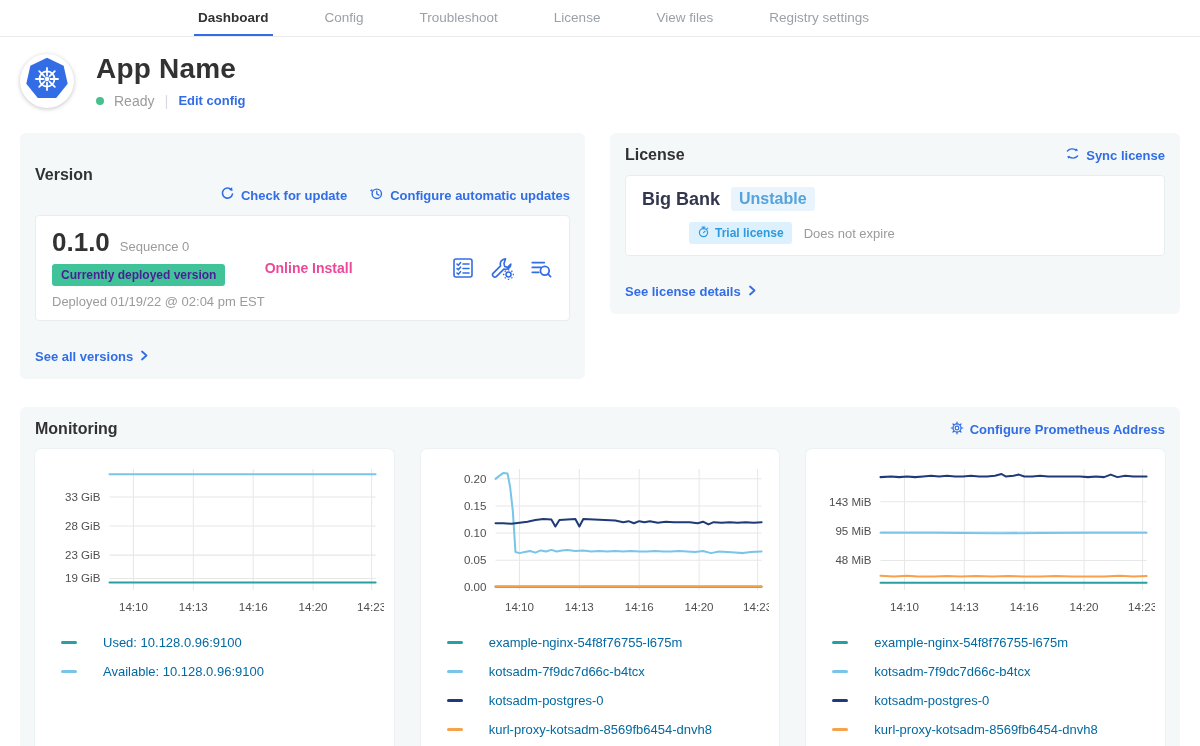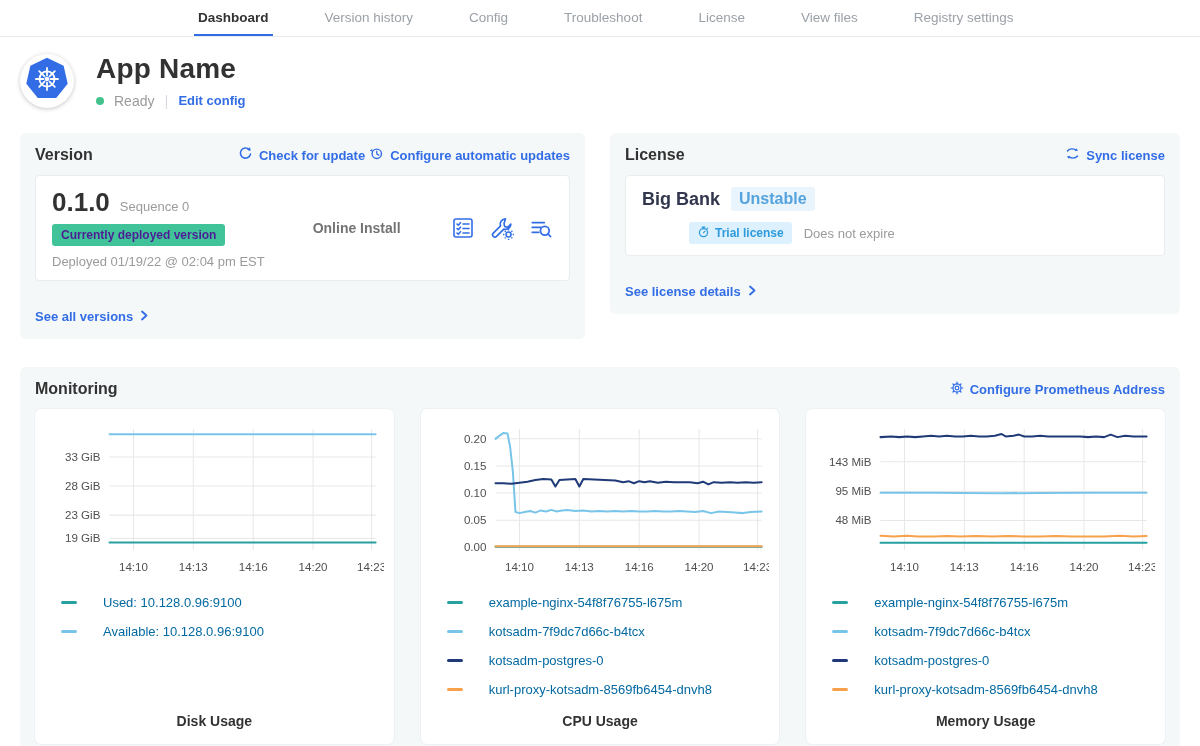--- a/index.html
+++ b/index.html
@@ -25,30 +25,30 @@
   .vdiv { color: #d8dce0; font-size: 15px; }
   .link { color: #326de6; font-weight: 700; font-size: 13px; cursor: pointer; text-decoration: none; }
   .icon-link { display: inline-flex; align-items: center; gap: 6px; color: #326de6; font-weight: 700; font-size: 13px; cursor: pointer; }
   
   .cards-row { display: flex; gap: 25px; margin: 6px 20px 0; align-items: flex-start; }
   .panel { background: #f4f8f9; border-radius: 6px; padding: 13px 15px 14px; }
   .panel-version { width: 565px; }
   .panel-license { width: 570px; }
   .panel-head { display: flex; justify-content: space-between; align-items: center; margin-bottom: 11px; }
   .panel-title { font-size: 16px; font-weight: 700; }
-  .head-links { display: flex; gap: 4px; }
+  .head-links { display: flex; gap: 22px; margin-top: 40px; }
   .inner-card { background: #fff; border: 1px solid #e9edf0; border-radius: 4px; padding: 11px 16px; }
   .version-inner { display: flex; align-items: center; }
   .v-num-row { display: flex; align-items: baseline; gap: 10px; }
   .v-num { font-size: 26px; font-weight: 700; }
   .v-seq { font-size: 13px; color: #9b9b9b; }
   .deployed-badge { display: inline-block; margin-top: 6px; background: #41c39a; color: #4c1d95;
     font-size: 12px; font-weight: 700; padding: 4px 9px; border-radius: 3px; }
   .v-date { margin-top: 8px; font-size: 13px; color: #9b9b9b; }
-  .v-mid { color: #737373; font-weight: 700; font-size: 14px; margin-left: 48px; }
+  .v-mid { color: #ec4899; font-weight: 700; font-size: 14px; }
   .v-icons { display: flex; gap: 15px; color: #326de6; margin-left: auto; align-items: center; }
   .v-icons .ic { cursor: pointer; display: inline-flex; }
   .see-link { display: inline-flex; align-items: flex-start; gap: 7px; margin-top: 28px; color: #326de6; font-weight: 700; font-size: 13px; cursor: pointer; }
   .lic-row1 { display: flex; align-items: center; gap: 11px; }
   .lic-name { font-size: 18px; font-weight: 700; color: #32374e; }
   .chan-badge { background: #e9f4fd; color: #55a3dd; font-size: 16px; font-weight: 700; padding: 3px 8px; border-radius: 3px; }
   .lic-row2 { display: flex; align-items: center; gap: 12px; margin-top: 11px; padding-left: 47px; }
   .trial-badge { display: inline-flex; align-items: center; gap: 5px; background: #dcf0fd; color: #2e9bdc;
     font-size: 12px; font-weight: 700; padding: 3px 8px; border-radius: 3px; }
   .expiry { color: #9b9b9b; font-size: 13px; }
@@ -63,23 +63,20 @@
   .legend-item { display: flex; align-items: center; gap: 26px; font-size: 13px; color: #0369a1; }
   .legend-dash { width: 16px; height: 3px; border-radius: 2px; flex: none; }
   .chart-title { margin-top: auto; padding-top: 16px; text-align: center; font-weight: 700; font-size: 14px; }
 </style>
 </head>
 <body>
 
 <div class="nav">
   <div class="tab active">
       <span>Dashboard</span>
-    </div>
-  <div class="tab">
-      <span>Version history</span>
     </div>
   <div class="tab">
       <span>Config</span>
     </div>
   <div class="tab">
       <span>Troubleshoot</span>
     </div>
   <div class="tab">
       <span>License</span>
     </div>

